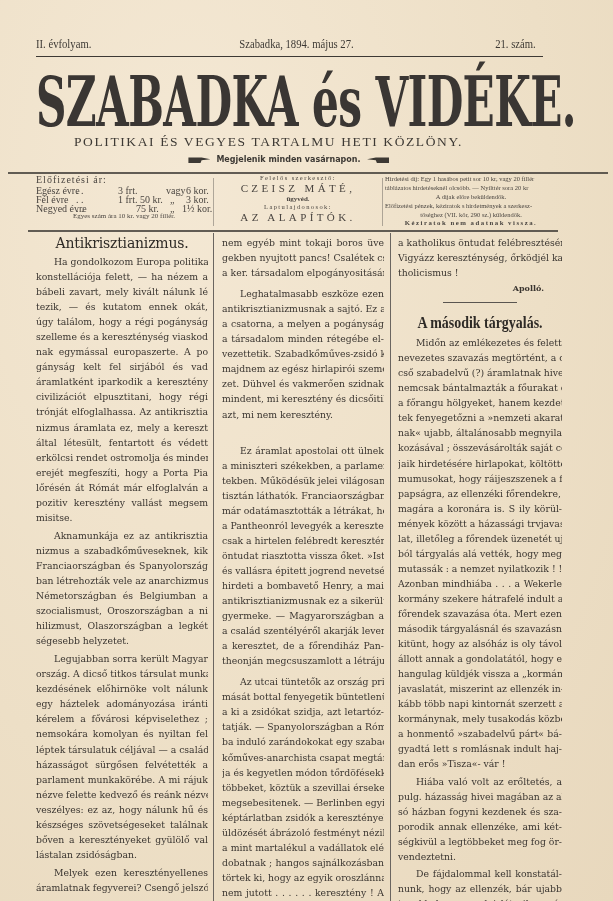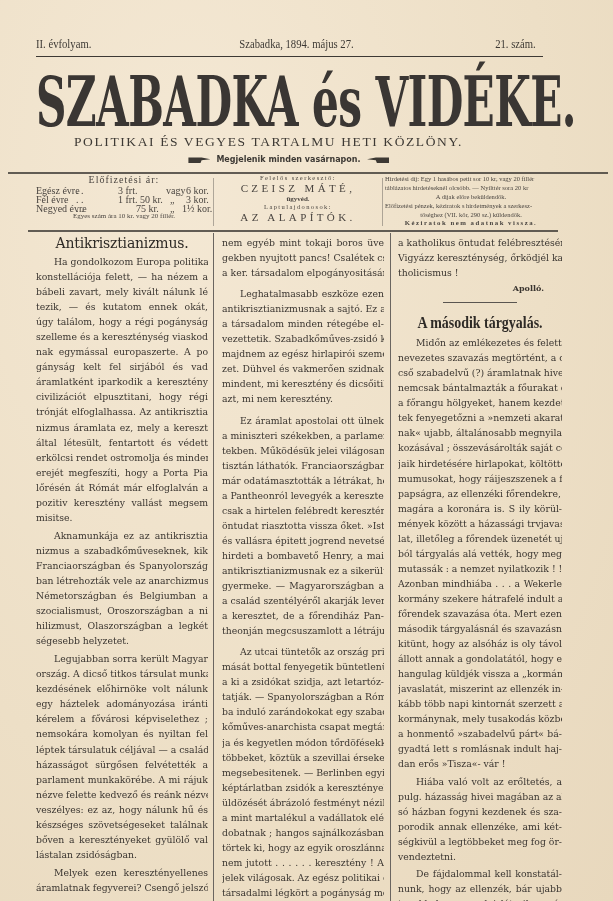--- a/index.html
+++ b/index.html
@@ -29,21 +29,21 @@
     position: absolute; left: 0; top: 134px; width: 537px; text-align: center;
     font-family: "Liberation Serif", serif; font-size: 13.5px; letter-spacing: 1.6px; color: #3d3934;
   }
   .appears {
     position: absolute; left: 0; top: 155px; width: 521px; text-align: center;
     font-family: "DejaVu Sans", sans-serif; font-weight: bold; font-size: 8px; color: #3d3934; margin-left: 28px;
   }
   .hand { display: inline-block; width: 22px; height: 7px; background: #3d3934; vertical-align: middle; margin: 0 6px; clip-path: polygon(0 20%, 60% 20%, 100% 45%, 60% 60%, 55% 100%, 0 100%); }
   .hand.rev { transform: scaleX(-1); }
   .infobox { position: absolute; top: 174px; height: 54px; font-family: "Liberation Serif", serif; color: #4a4540; }
-  .sub-title-small { text-align: center; font-size: 10px; letter-spacing: 1px; }
+  .sub-title-small { text-align: left; font-size: 10px; letter-spacing: 1px; }
   .pricerow { position: relative; height: 9px; font-size: 10px; }
   .pricerow span { position: absolute; white-space: nowrap; }
   .small-note { font-size: 7px; text-align: center; }
   .editor-label { font-size: 6.5px; letter-spacing: 1.4px; text-align: center; }
   .editor-name { font-size: 11px; letter-spacing: 3.4px; text-align: center; line-height: 14px; }
   .ad-text { font-size: 6.5px; line-height: 9px; text-align: center; }
   .ad-spaced { font-size: 6.8px; letter-spacing: 1.5px; text-align: center; font-weight: bold; }
   .vrule { position: absolute; width: 1px; background: #6a6560; }
   .col {
     position: absolute; top: 232px;
@@ -197,28 +197,29 @@
   <div class="col" style="left:222px; width:162px; top:235px;">
     <div id="c2">
         <p>
           <span class="line">nem egyéb mint tokaji boros üve</span>
           <span class="line">gekben nyujtott pancs! Csalétek csak,</span>
           <span class="line last">a ker. társadalom elpogányositására.</span>
         </p>
         <p style="margin-top: 6px;">
           <span class="line ind">Leghatalmasabb eszköze ezen</span>
           <span class="line">antikrisztianizmusnak a sajtó. Ez az</span>
+          <span class="line">a csatorna, a melyen a pogányság</span>
           <span class="line">a társadalom minden rétegébe el-</span>
           <span class="line">vezettetik. Szabadkőműves-zsidó klikk</span>
           <span class="line">majdnem az egész hirlapirói személy</span>
           <span class="line">zet. Dühvel és vakmerően szidnak</span>
           <span class="line">mindent, mi keresztény és dicsőitik</span>
           <span class="line last">azt, mi nem keresztény.</span>
         </p>
-        <p style="margin-top: 6px;">
+        <p style="margin-top: 21px;">
           <span class="line ind">Ez áramlat apostolai ott ülnek</span>
           <span class="line">a miniszteri székekben, a parlamen-</span>
           <span class="line">tekben. Működésük jelei világosan,</span>
           <span class="line">tisztán láthatók. Franciaországban</span>
           <span class="line">már odatámasztották a létrákat, hogy</span>
           <span class="line">a Pantheonról levegyék a keresztet ;</span>
           <span class="line">csak a hirtelen felébredt keresztény</span>
           <span class="line">öntudat riasztotta vissza őket. »Isten</span>
           <span class="line">és vallásra épitett jogrend nevetséges«</span>
           <span class="line">hirdeti a bombavető Henry, a mai</span>

